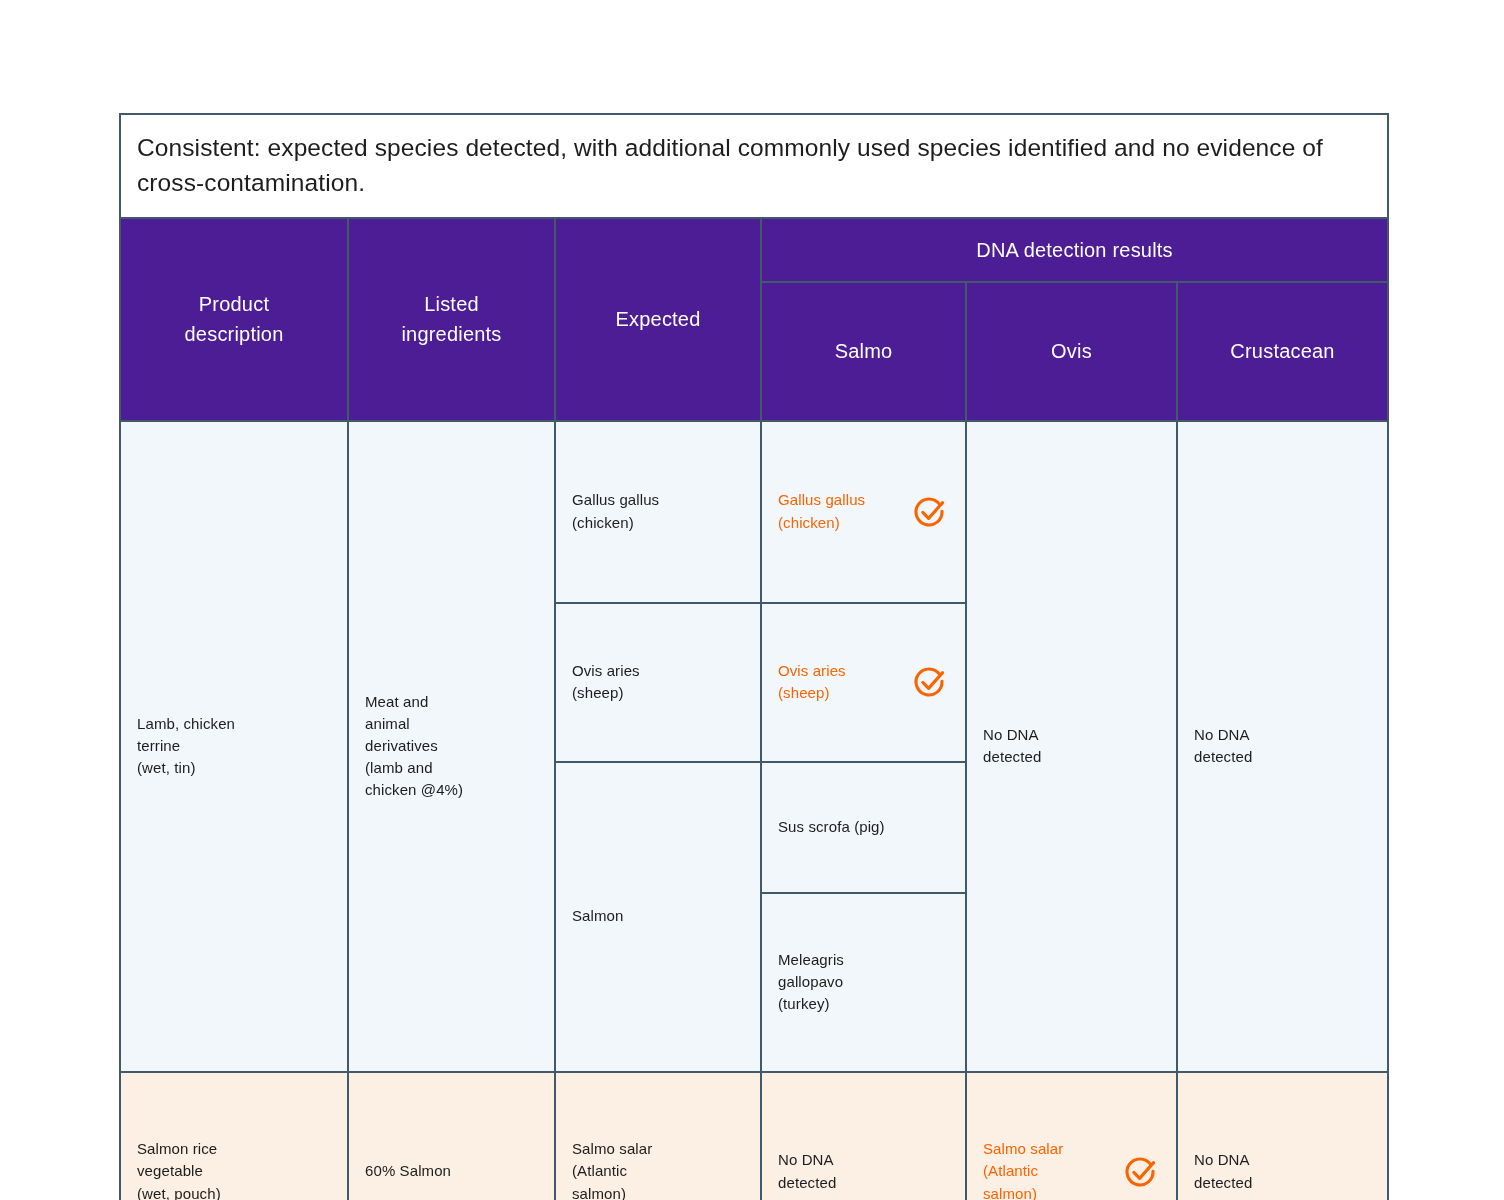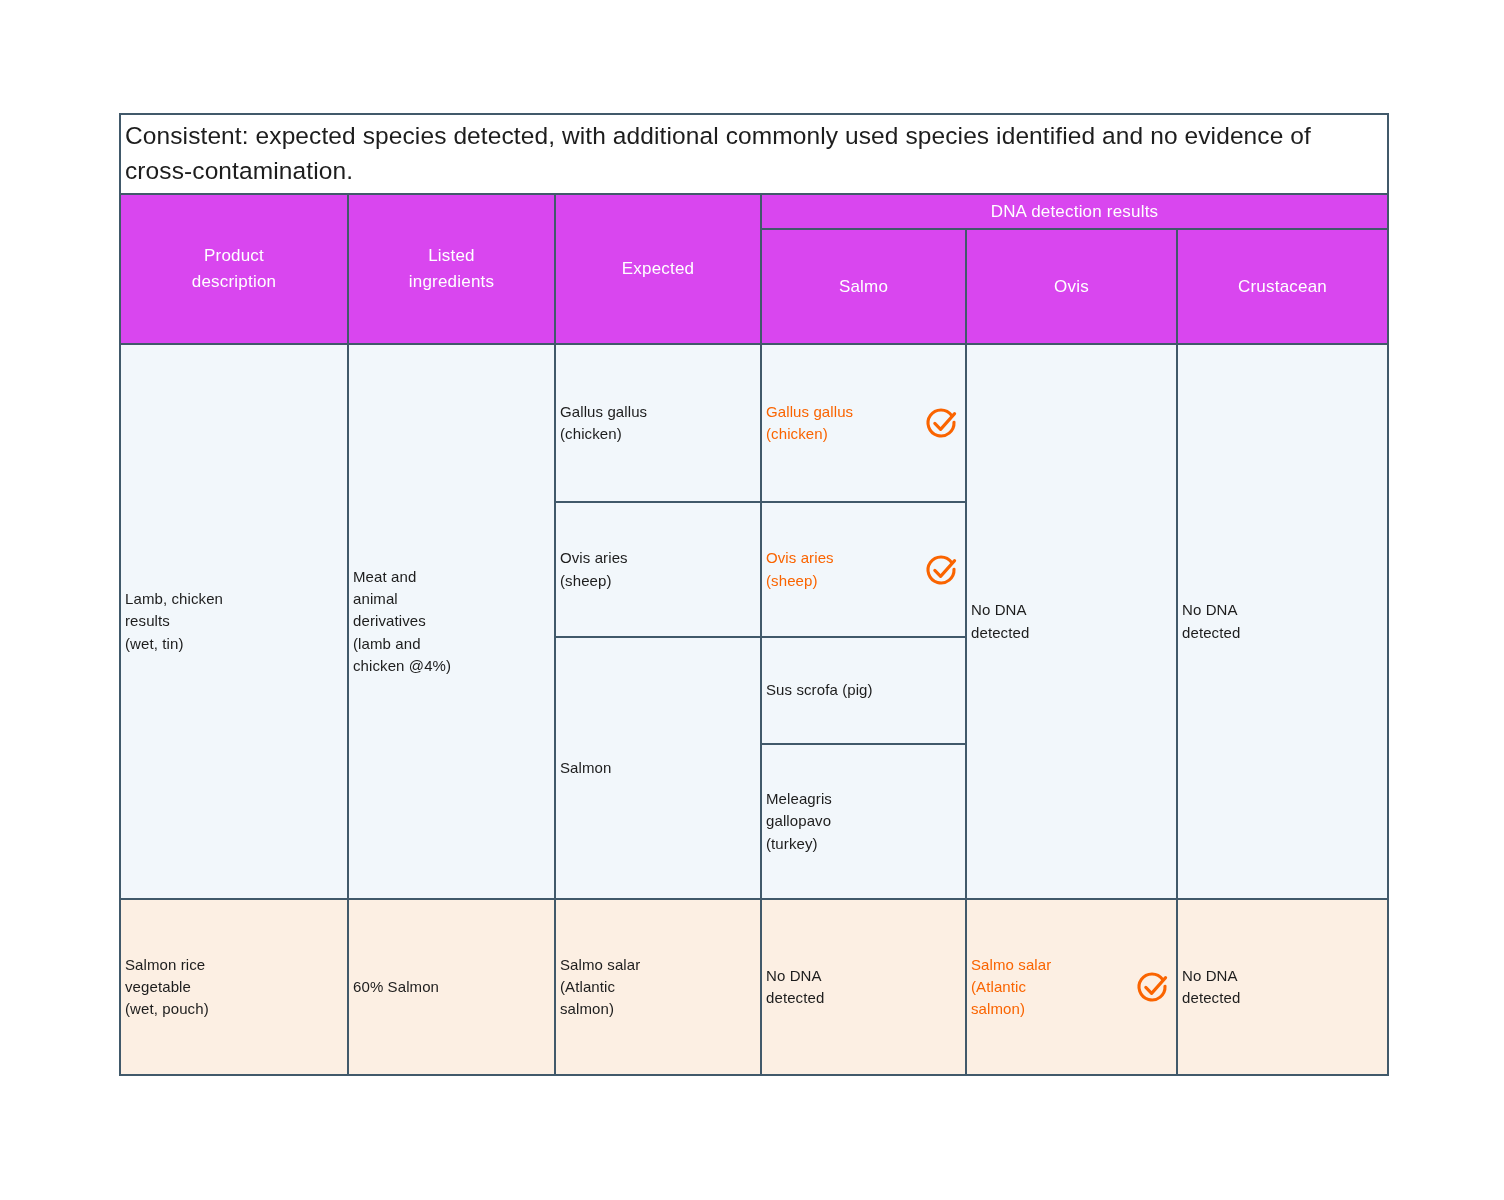--- a/index.html
+++ b/index.html
@@ -15,42 +15,42 @@
     position:absolute;
     left:119px;top:113px;
     width:1268px;
     border-collapse:collapse;
     table-layout:fixed;
     background:#ffffff;
   }
   table.dna-table td{
     border:2px solid #41596a;
     vertical-align:middle;
-    padding:4px;
+    padding:16px;
   }
 
   
   td.caption-cell{
     background:#ffffff;
     padding:26px 18px 30px 18px;
     vertical-align:top;
   }
   .caption-text{
     font-size:24.5px;
     line-height:1.42;
     color:#1d1d1d;
     letter-spacing:0.1px;
   }
 
   
   td.hdr{
-    background:#d946ef;
+    background:#4c1d95;
     color:#ffffff;
     text-align:center;
-    font-size:17px;
+    font-size:20px;
     line-height:1.5;
     letter-spacing:.2px;
     padding:8px 6px;
   }
   td.hdr.group{vertical-align:middle;}
 
   
   td.body-cell{
     font-size:15px;
     line-height:1.48;
@@ -118,21 +118,21 @@
         <div>Ovis</div>
       </td>
       <td class="hdr">
         <div>Crustacean</div>
       </td>
     </tr>
 
     <tr class="row-lamb">
       <td class="body-cell" rowspan="4">
         <div>Lamb, chicken</div>
-        <div>results</div>
+        <div>terrine</div>
         <div>(wet, tin)</div>
       </td>
       <td class="body-cell" rowspan="4">
         <div>Meat and</div>
         <div>animal</div>
         <div>derivatives</div>
         <div>(lamb and</div>
         <div class="nowrap-line">chicken @4%)</div>
       </td>
 

